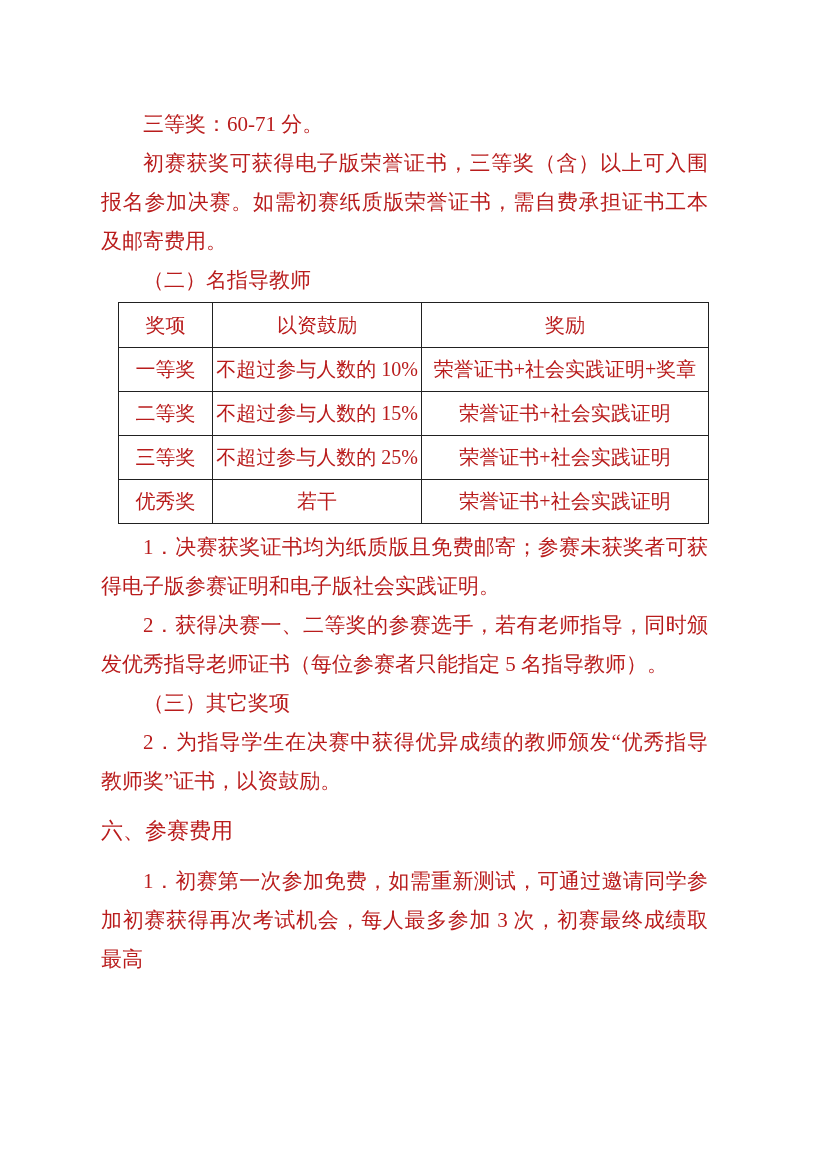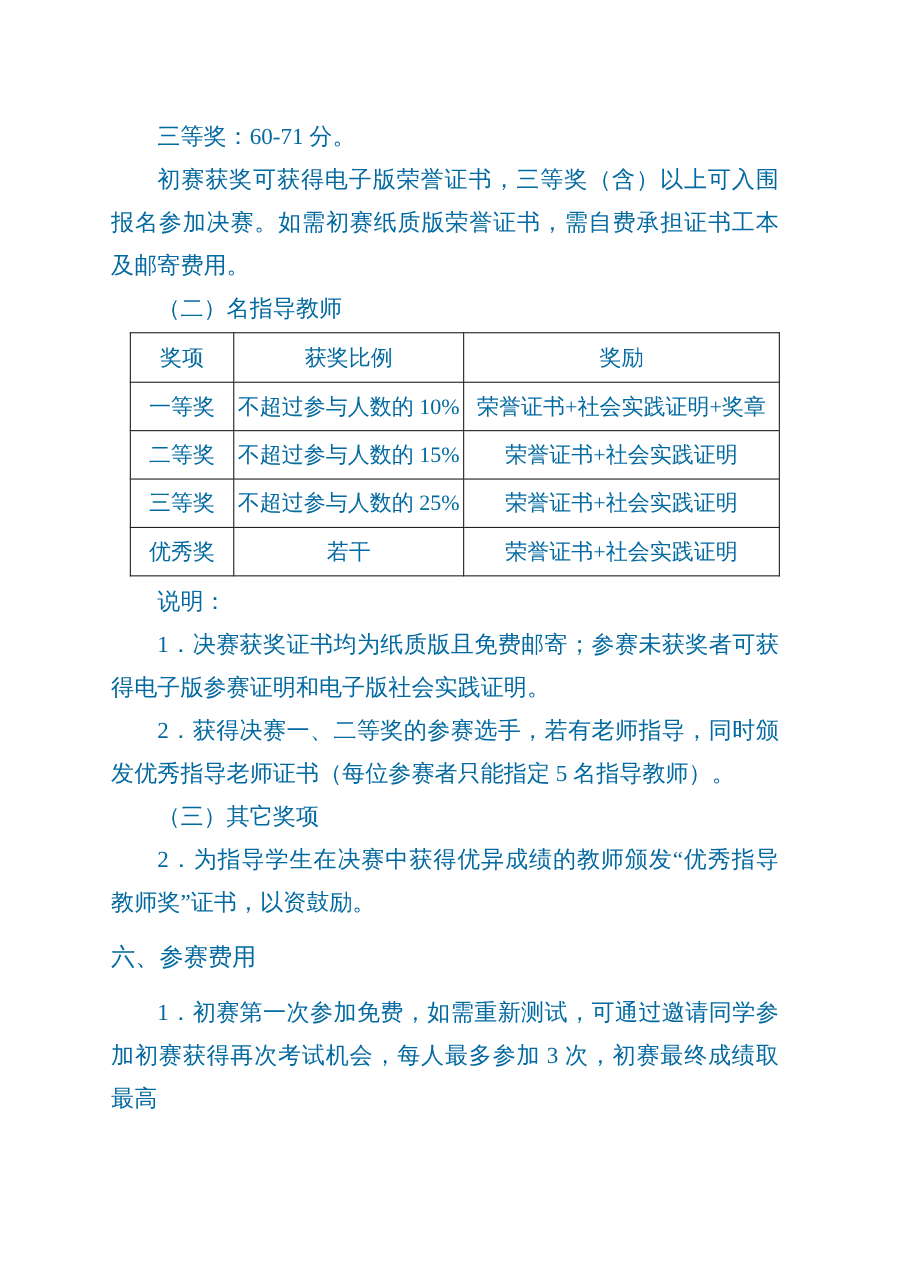--- a/index.html
+++ b/index.html
@@ -10,21 +10,21 @@
   .page {
     position: relative;
     width: 827px;
     height: 1169px;
     background: #ffffff;
     box-sizing: border-box;
     padding: 105px 119px 0 101px;
     font-family: "Liberation Serif", "DejaVu Serif", serif;
     font-size: 21px;
     line-height: 39px;
-    color: #0369a1;
+    color: #b91c1c;
     overflow: hidden;
   }
   .body-para {
     margin: 0;
     text-indent: 2em;
     text-align: justify;
   }
   .awards-table {
     border-collapse: collapse;
     width: 590px;
@@ -70,21 +70,21 @@
 
   <table class="awards-table">
     <colgroup>
         <col class="c1">
         <col class="c2">
         <col class="c3">
       </colgroup>
     <thead>
       <tr>
         <th>奖项</th>
-        <th>获奖比例</th>
+        <th>以资鼓励</th>
         <th>奖励</th>
       </tr>
     </thead>
     <tbody>
       <tr>
         <td>一等奖</td>
         <td>不超过参与人数的 10%</td>
         <td>荣誉证书+社会实践证明+奖章</td>
       </tr>
       <tr>
@@ -98,21 +98,20 @@
         <td>荣誉证书+社会实践证明</td>
       </tr>
       <tr>
         <td>优秀奖</td>
         <td>若干</td>
         <td>荣誉证书+社会实践证明</td>
       </tr>
     </tbody>
   </table>
 
-  <p class="body-para">说明：</p>
 
   <p class="body-para">1．决赛获奖证书均为纸质版且免费邮寄；参赛未获奖者可获得电子版参赛证明和电子版社会实践证明。</p>
 
   <p class="body-para">2．获得决赛一、二等奖的参赛选手，若有老师指导，同时颁发优秀指导老师证书（每位参赛者只能指定 5 名指导教师）。</p>
 
   <p class="body-para">（三）其它奖项</p>
 
 
   <p class="body-para">2．为指导学生在决赛中获得优异成绩的教师颁发“优秀指导教师奖”证书，以资鼓励。</p>
 

